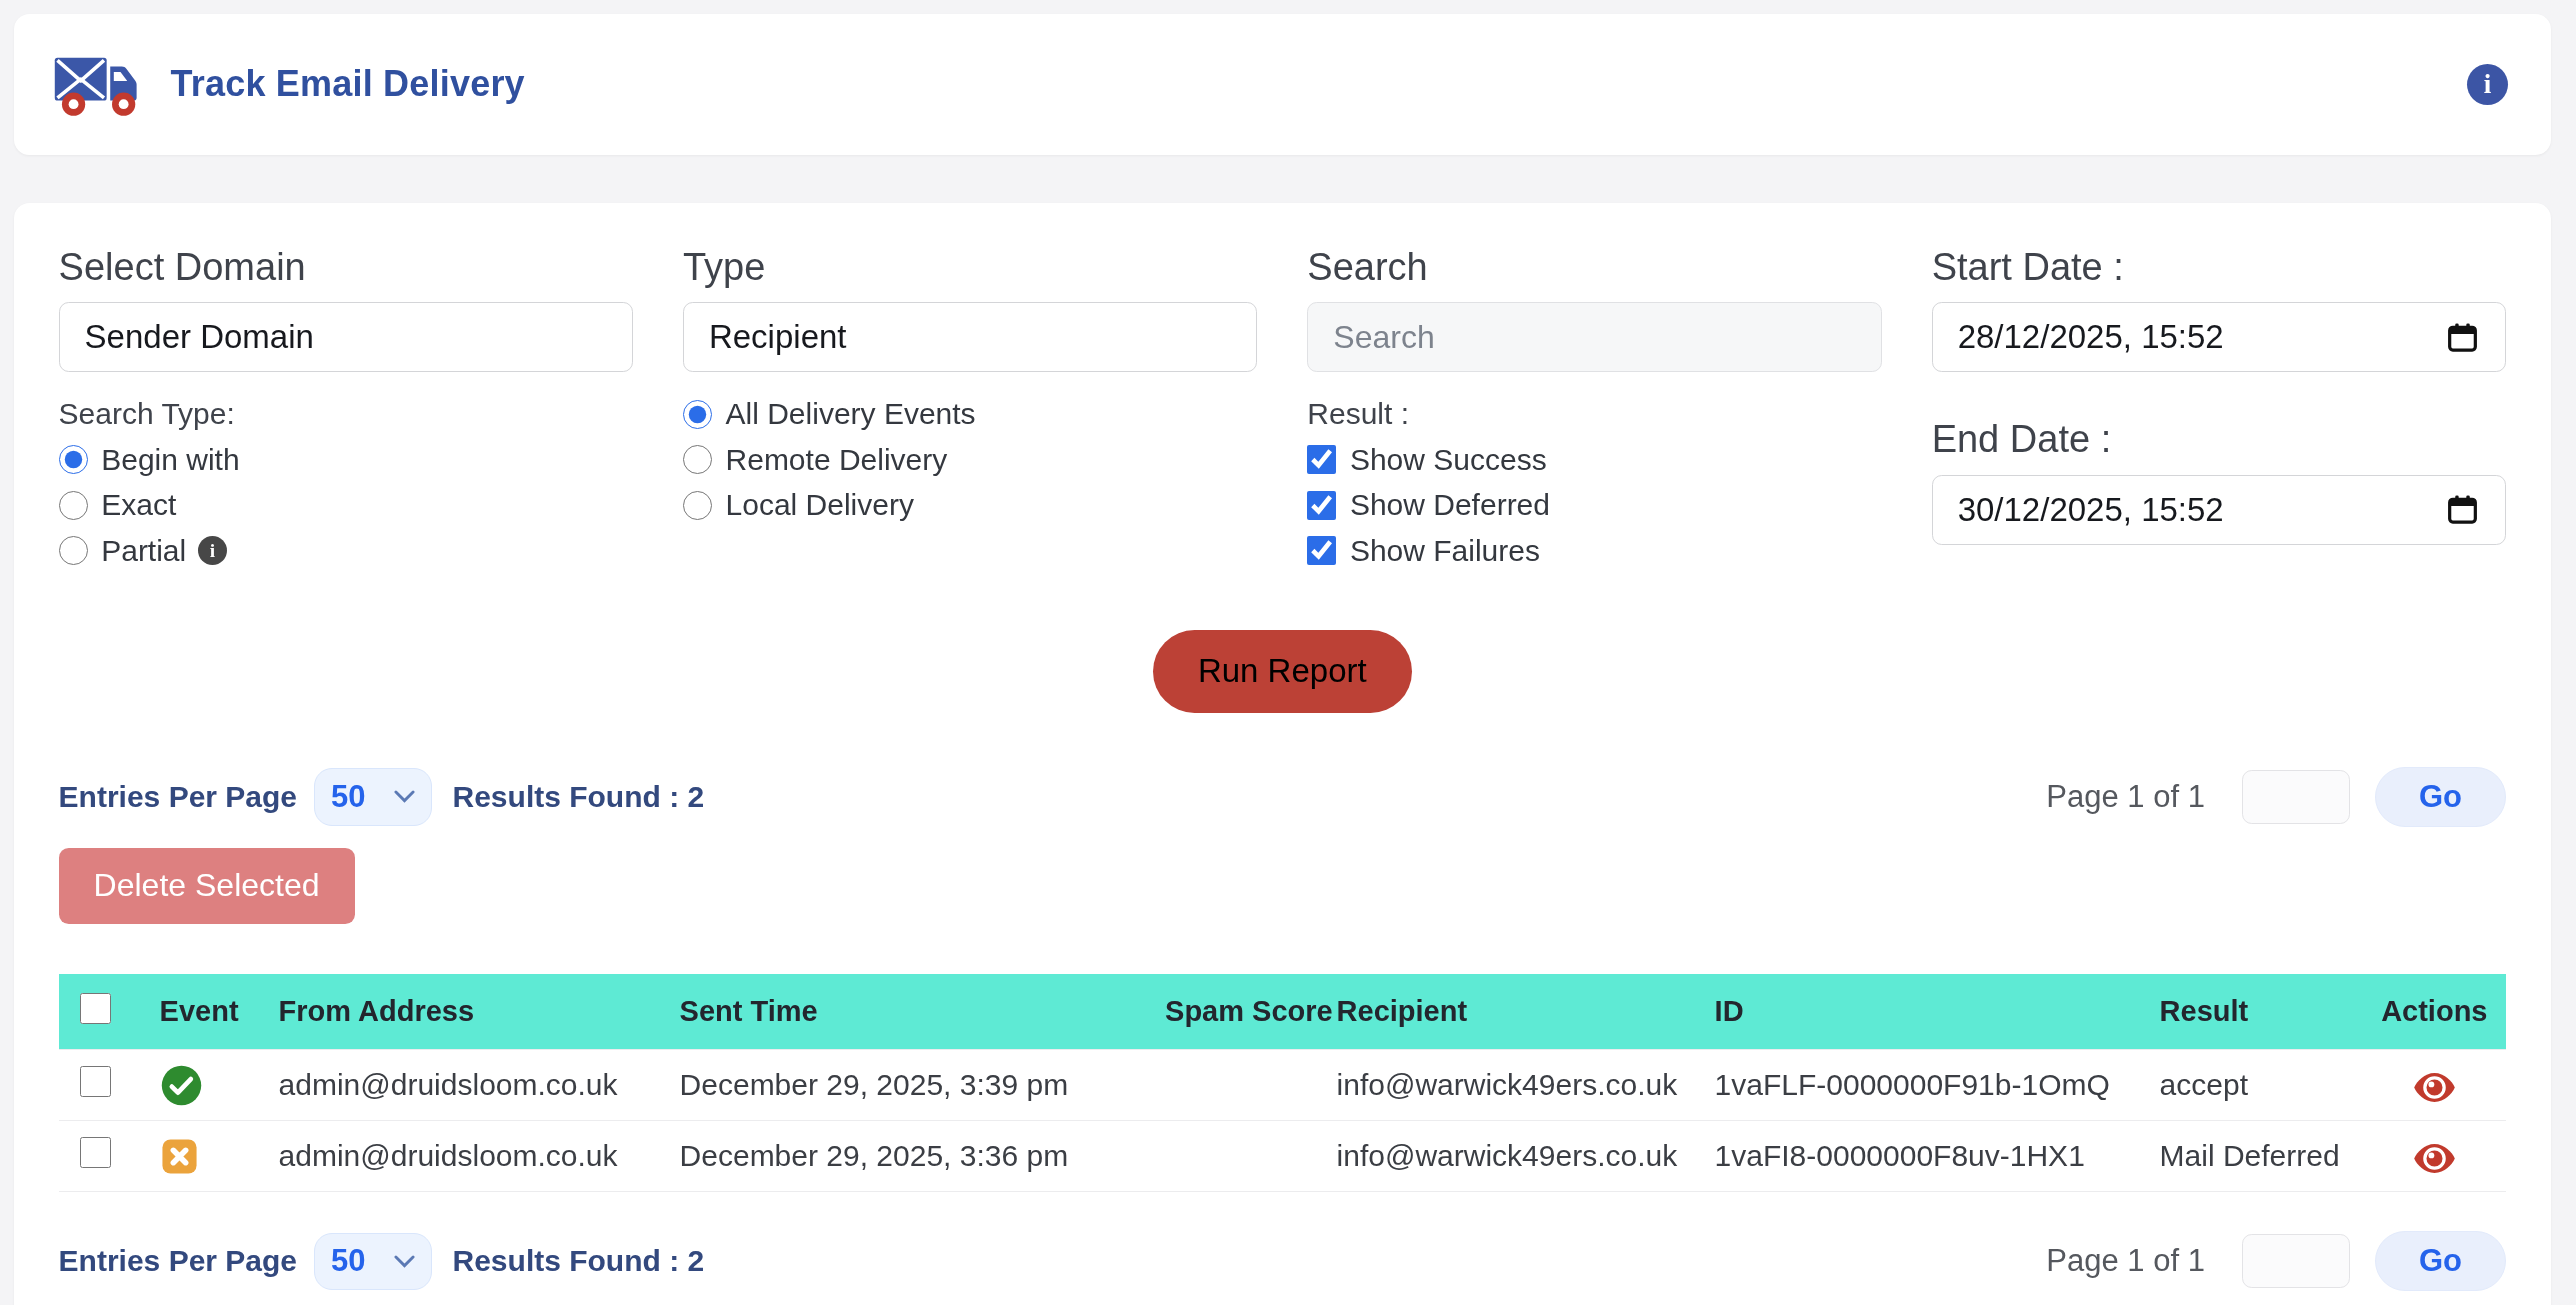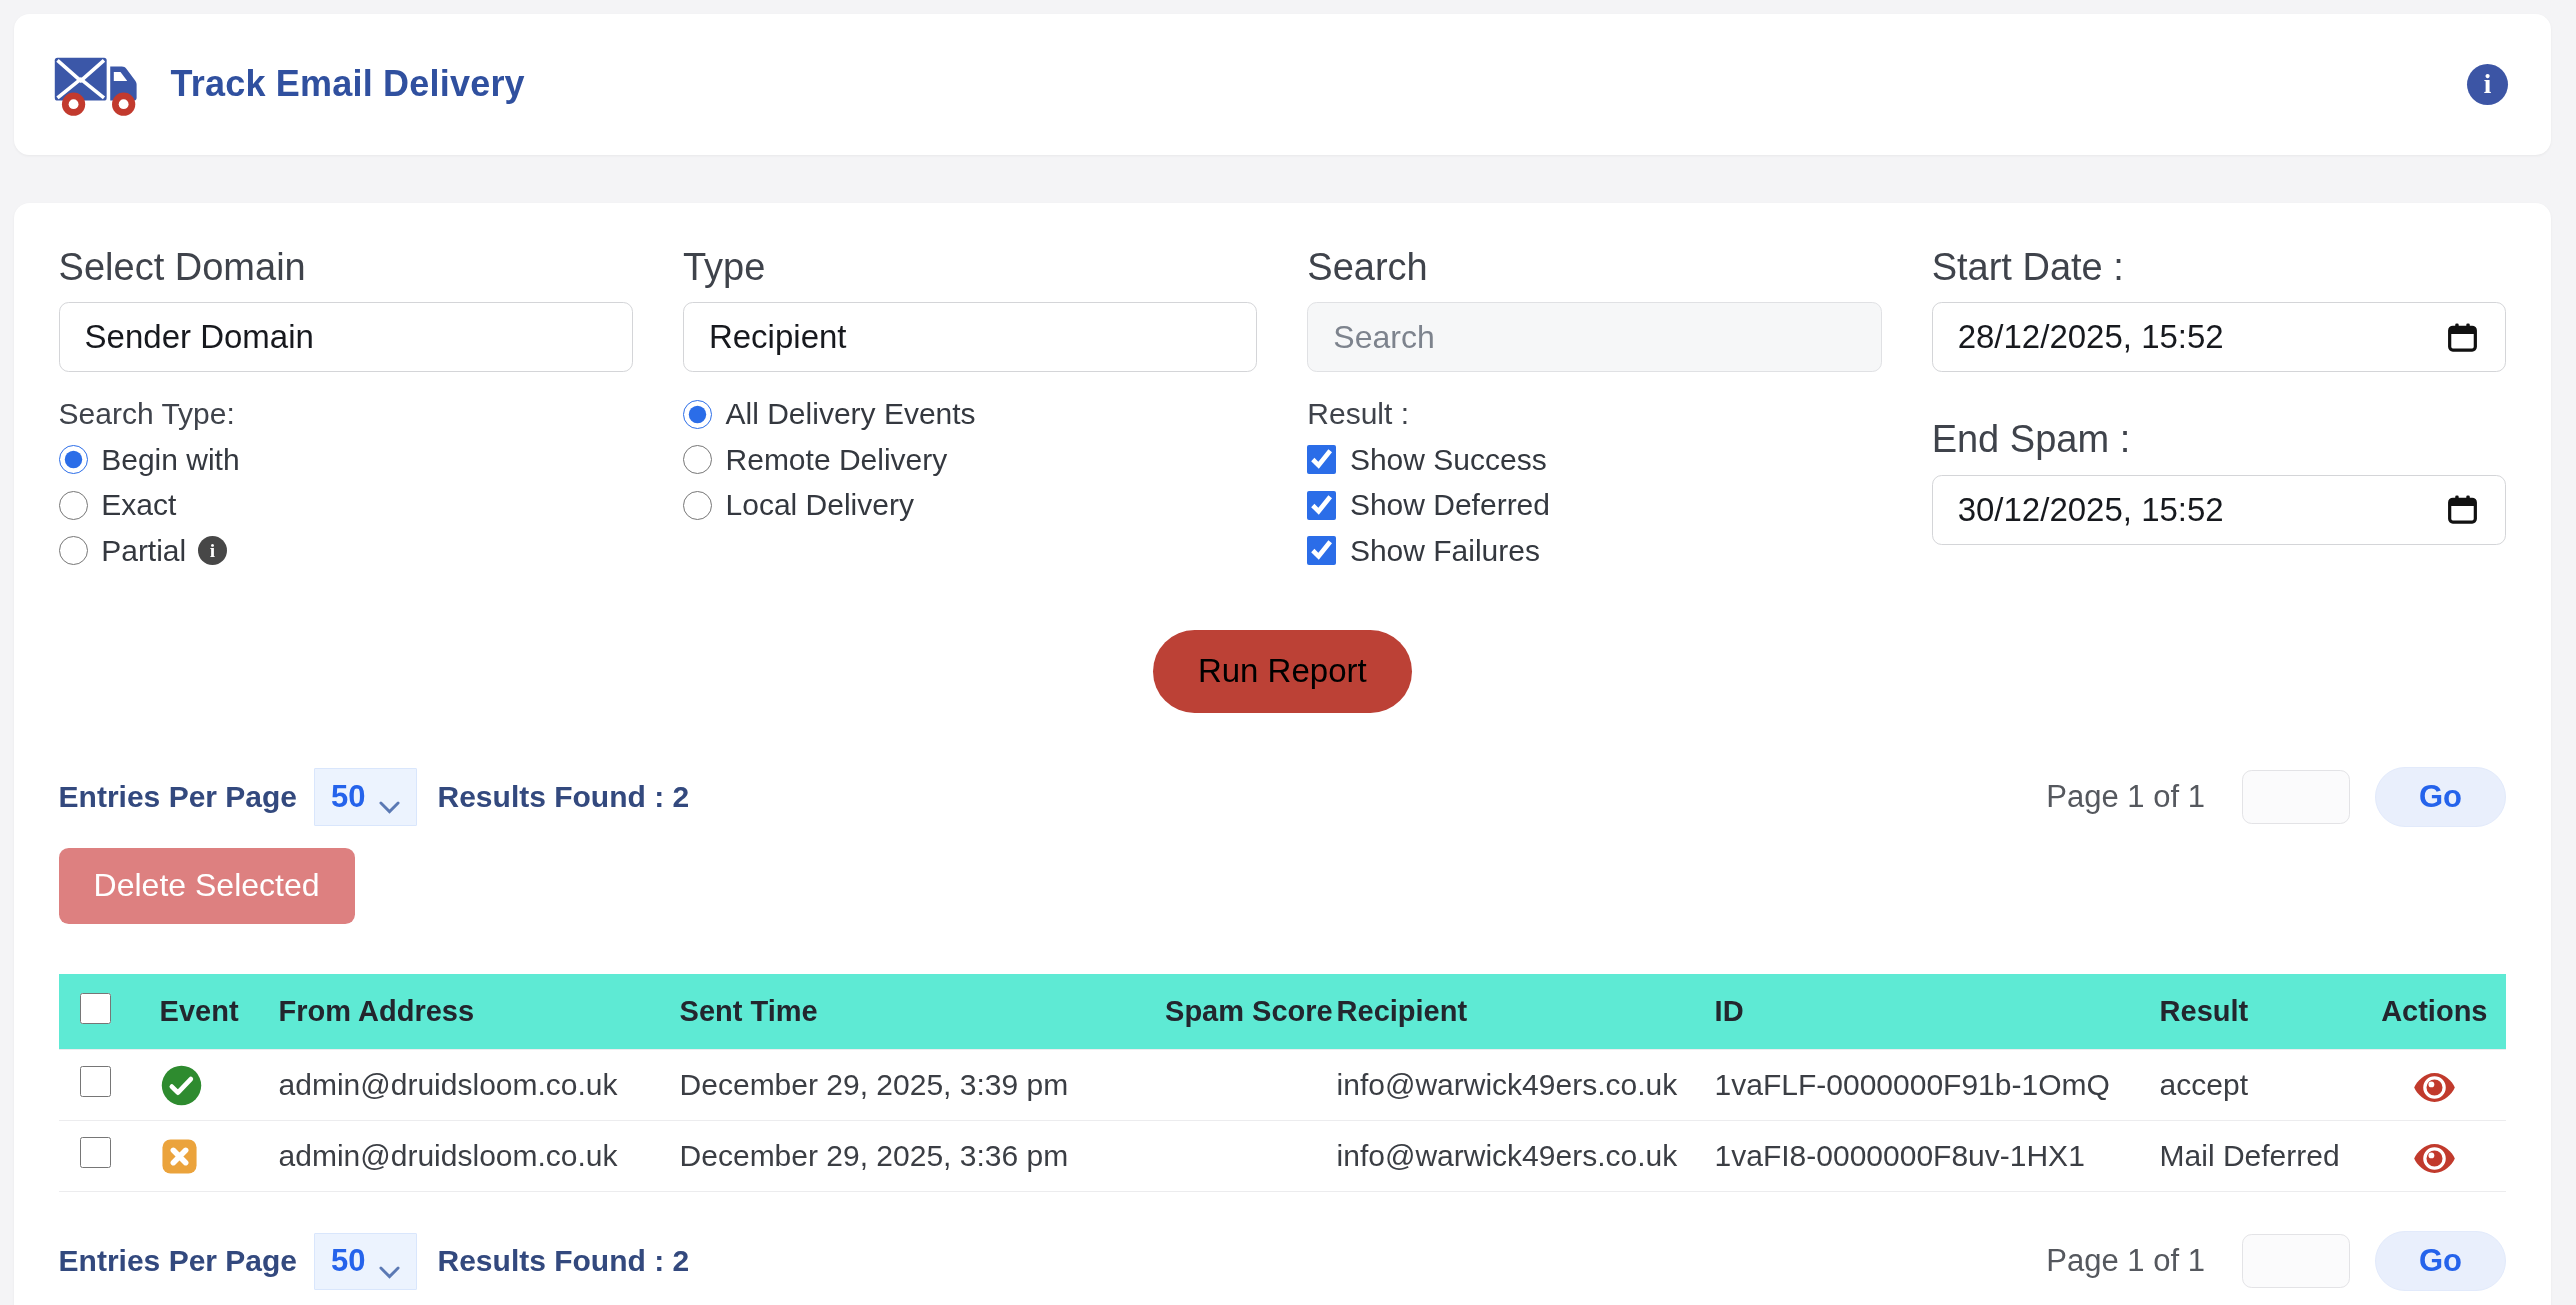--- a/index.html
+++ b/index.html
@@ -125,24 +125,25 @@
     margin-top:54px;
   }
   .toolbar.bottom { margin-top:39px; }
   .entries-label, .results-label {
     font-size:30px; font-weight:bold; color:#33497e;
   }
   .entries-select {
     margin:0 21px 0 17.4px;
     background:#ecf3fe;
     border:1.9px solid #d9e6fc;
-    border-radius:1px;
+    border-radius:18px;
     padding:9.7px 15.5px;
-    display:inline-flex; align-items:flex-end;
-    cursor:pointer;
+    display:inline-flex; align-items:center;
+    cursor:pointer;
+    gap:15px;
   }
   .entries-select .val {
     color:#2563eb; font-weight:bold; font-size:31px; margin-right:13.6px;
   }
   .toolbar-spacer { flex:1; }
   .page-label { font-size:31px; color:#55585e; margin-right:37px; }
   .page-input {
     width:108px; height:54px;
     border:1.9px solid #e3e3e6; border-radius:9.7px;
     background:#fbfbfc;
@@ -315,21 +316,21 @@
         <span class="cal-icon">
           <svg width="35" height="35" viewBox="0 0 24 24">
             <rect x="3.2" y="5" width="17.6" height="15.6" rx="2.2" fill="none" stroke="#111" stroke-width="2.2"></rect>
             <rect x="3.2" y="5" width="17.6" height="4.6" fill="#111"></rect>
             <rect x="7" y="2.4" width="2.4" height="4" rx="1" fill="#111"></rect>
             <rect x="14.6" y="2.4" width="2.4" height="4" rx="1" fill="#111"></rect>
           </svg>
         </span>
       </div>
       <div class="sub-section" style="margin-top:46px;">
-        <div class="field-label">End Spam :</div>
+        <div class="field-label">End Date :</div>
         <div class="control date-box">
           <span>30/12/2025, 15:52</span>
           <span class="cal-icon">
             <svg width="35" height="35" viewBox="0 0 24 24">
               <rect x="3.2" y="5" width="17.6" height="15.6" rx="2.2" fill="none" stroke="#111" stroke-width="2.2"></rect>
               <rect x="3.2" y="5" width="17.6" height="4.6" fill="#111"></rect>
               <rect x="7" y="2.4" width="2.4" height="4" rx="1" fill="#111"></rect>
               <rect x="14.6" y="2.4" width="2.4" height="4" rx="1" fill="#111"></rect>
             </svg>
           </span>

